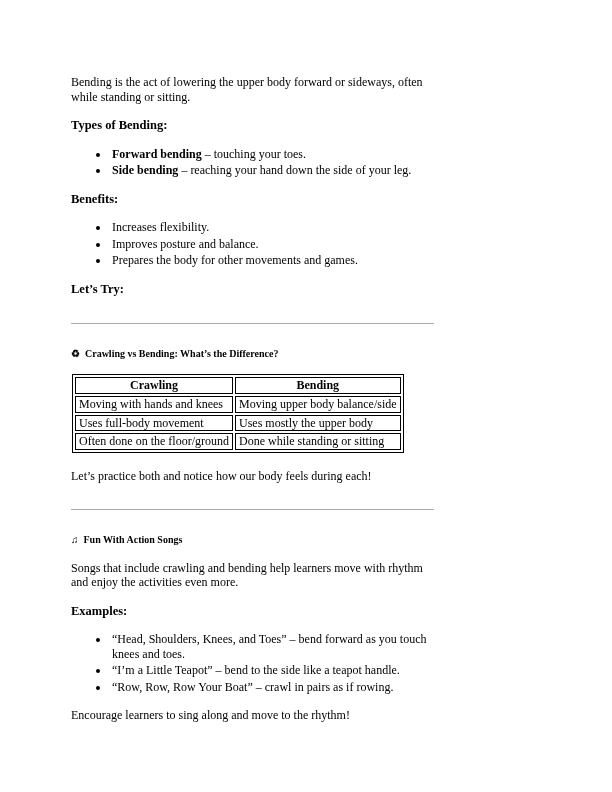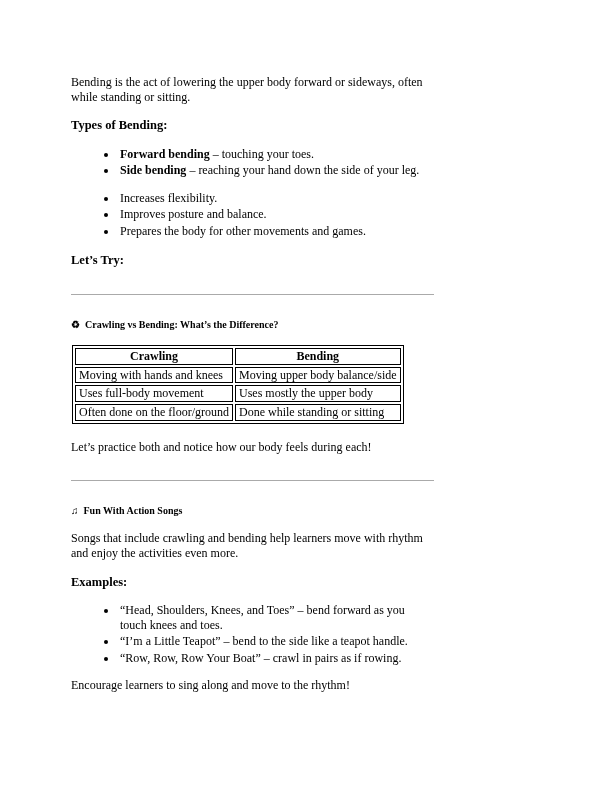--- a/index.html
+++ b/index.html
@@ -36,21 +36,21 @@
   .section-heading .icon {
     margin-right: 5px;
     font-weight: bold;
   }
   ul {
     margin: 0 0 13px 0;
     padding-left: 35px;
     list-style-type: disc;
   }
   li {
-    margin: 0 0 2px 12px;
+    margin: 0 0 2px 4px;
     padding-left: 2px;
   }
   hr.divider {
     border: none;
     border-top: 1px solid #aaaaaa;
     margin: 26px 0 24px 0;
   }
   table.compare {
     border-collapse: separate;
     border-spacing: 2px;
@@ -87,20 +87,21 @@
 
   <ul>
     <li>
       <b class="lead">Forward bending</b><span> – touching your toes.</span>
     </li>
     <li>
       <b class="lead">Side bending</b><span> – reaching your hand down the side of your leg.</span>
     </li>
   </ul>
 
+  <div class="heading">Benefits:</div>
 
   <ul>
     <li>Increases flexibility.</li>
     <li>Improves posture and balance.</li>
     <li>Prepares the body for other movements and games.</li>
   </ul>
 
   <div class="heading">Let’s Try:</div>
 
 

